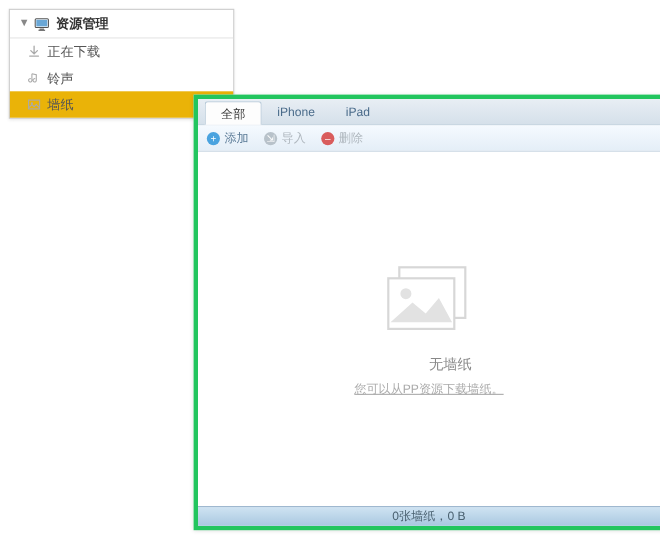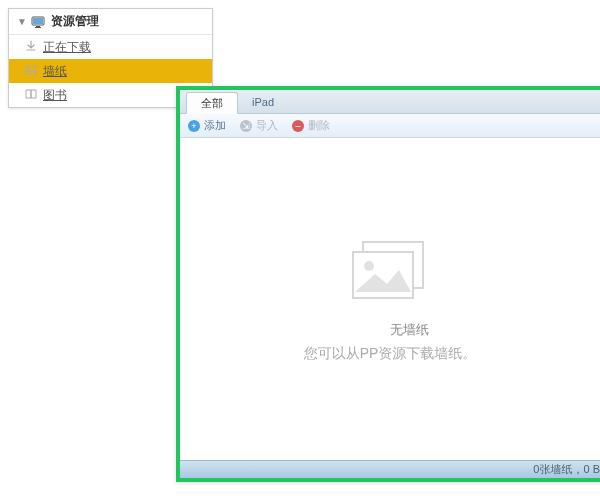--- a/index.html
+++ b/index.html
@@ -16,27 +16,26 @@
   .sidebar-header {
     display: flex; align-items: center;
     padding: 4px 8px;
     border-bottom: 1px solid #e5e5e5;
     font-weight: bold;
     color: #333;
   }
   .sidebar-header .chev { margin-right: 4px; color: #888; font-size: 10px; }
   .sidebar-header .hicon { margin-right: 6px; display: inline-flex; }
   .sidebar-item {
-    display: flex; 
+    display: flex; align-items: center;
     padding: 4px 8px 4px 34px;
     height: 24px;
     color: #555;
     cursor: pointer;
     position: relative;
-    text-decoration: underline;
   }
   .sidebar-item.selected { background: #eab308; }
   .sidebar-item .sicon { position: absolute; left: 14px; width: 16px; display: inline-flex; justify-content: center; }
   .badge {
     position: absolute; right: 10px;
     background: #c1272d; color: #fff;
     font-size: 10px; line-height: 14px;
     min-width: 14px; height: 14px;
     border-radius: 7px; text-align: center;
     padding: 0 3px;
@@ -86,28 +85,28 @@
   .ticon.delete { background: #d95c5c; }
   
   .content {
     flex: 1;
     display: flex; flex-direction: column;
     align-items: center; justify-content: center;
     color: #999;
   }
   .empty-icon { margin-bottom: 12px; }
   .empty-title { font-size: 13px; color: #888; margin-bottom: 6px; margin-left: 39px; }
-  .empty-sub { font-size: 14px; color: #aaa; }
+  .empty-sub { font-size: 11px; color: #aaa; text-decoration: underline; }
   
   .statusbar {
     height: 18px;
     background: linear-gradient(#cfe3f2, #a9c8e0);
     border-top: 1px solid #9fb8cf;
     font-size: 11px; color: #4a6170;
-    display: flex; align-items: center; justify-content: flex-end;
+    display: flex; align-items: center; justify-content: center;
   }
 </style>
 </head>
 <body>
 
 <div class="sidebar">
   <div class="sidebar-header">
     <span class="chev">▼</span>
     <span class="hicon">
       <svg width="14" height="14" viewBox="0 0 14 14">
@@ -120,44 +119,47 @@
     <span>资源管理</span>
   </div>
   <div class="sidebar-item">
     <span class="sicon">
         <svg width="14" height="14" viewBox="0 0 14 14">
           <path d="M7 2v6M4 6l3 3 3-3M3 11h8" stroke="#aaa" stroke-width="1.2" fill="none" stroke-linecap="round"></path>
         </svg>
       </span>
     <span>正在下载</span>
   </div>
+  <div class="sidebar-item">
+    <span class="sicon">
+        <svg width="14" height="14" viewBox="0 0 14 14">
+          <path d="M5 3v6a1.5 1.5 0 1 1-1-1.4M5 3l4 1v5a1.5 1.5 0 1 1-1-1.4" stroke="#aaa" fill="none" stroke-width="1"></path>
+        </svg>
+      </span>
+    <span>铃声</span>
+  </div>
   <div class="sidebar-item selected">
     <span class="sicon">
         <svg width="14" height="14" viewBox="0 0 14 14">
           <rect x="2" y="3" width="10" height="8" stroke="#aaa" fill="none"></rect>
           <circle cx="5" cy="6" r="1" fill="#aaa"></circle>
           <path d="M2 10l3-3 2 2 2-2 3 3" stroke="#aaa" fill="none"></path>
         </svg>
       </span>
     <span>墙纸</span>
   </div>
-  <div class="sidebar-item">
-    <span class="sicon">
-        <svg width="14" height="14" viewBox="0 0 14 14">
-          <path d="M2 3h5v8H2zM7 3h5v8H7z" stroke="#aaa" fill="none"></path>
-        </svg>
-      </span>
-    <span>图书</span>
-  </div>
 </div>
 
 <div class="panel">
   <div class="tabbar">
     <div class="tab active">
         <span>全部</span>
+      </div>
+    <div class="tab">
+        <span>iPhone</span>
       </div>
     <div class="tab">
         <span>iPad</span>
       </div>
   </div>
   <div class="toolbar">
     <div class="tool">
       <span class="ticon add">+</span>
       <span>添加</span>
     </div>

